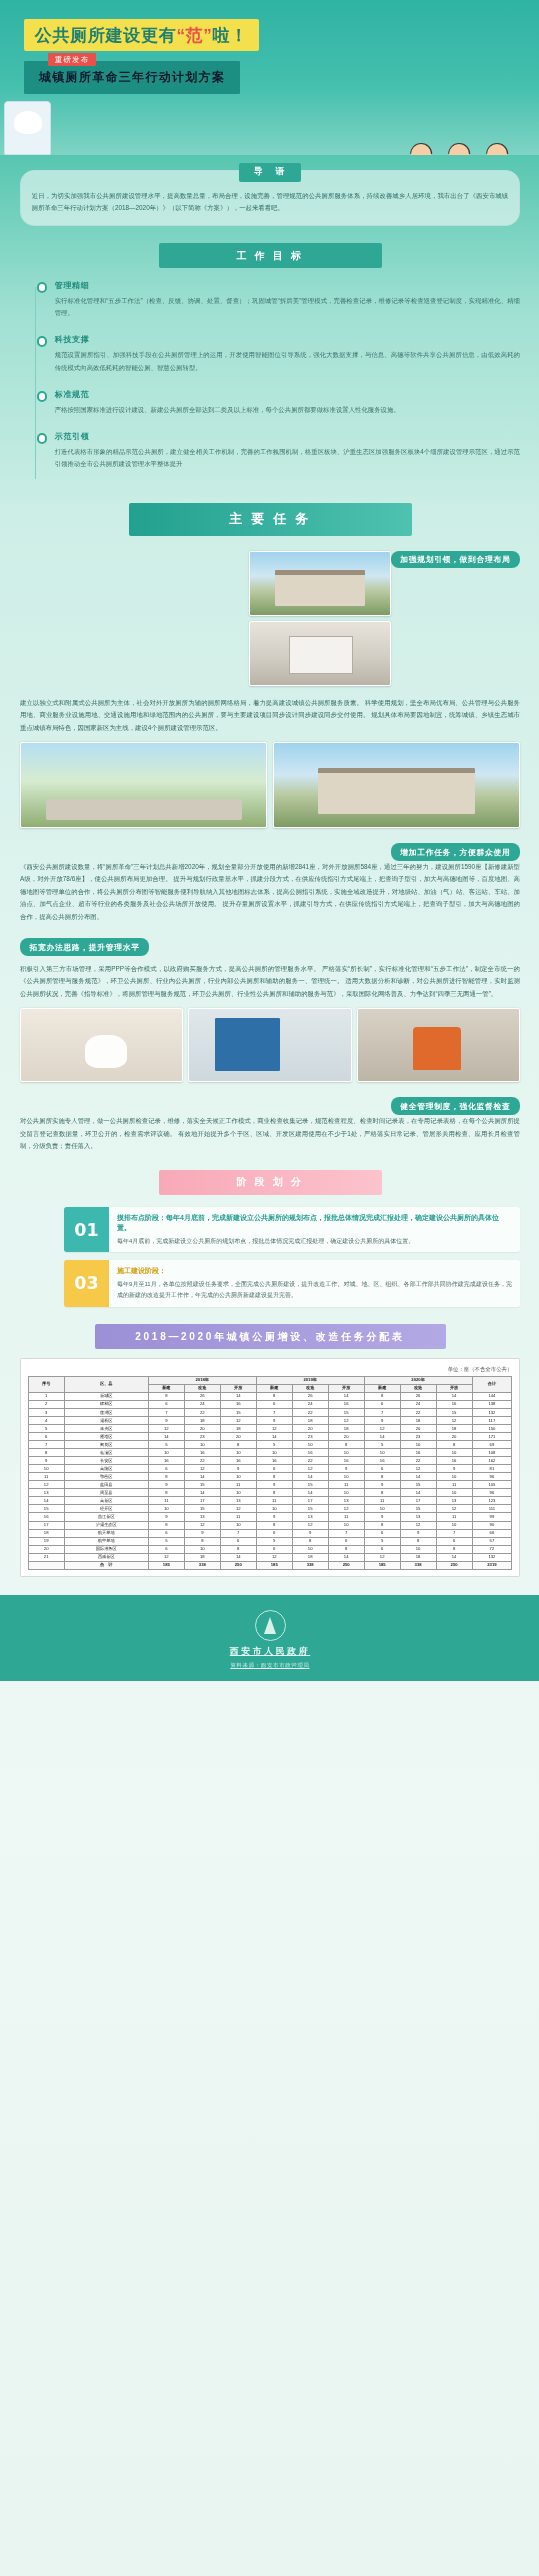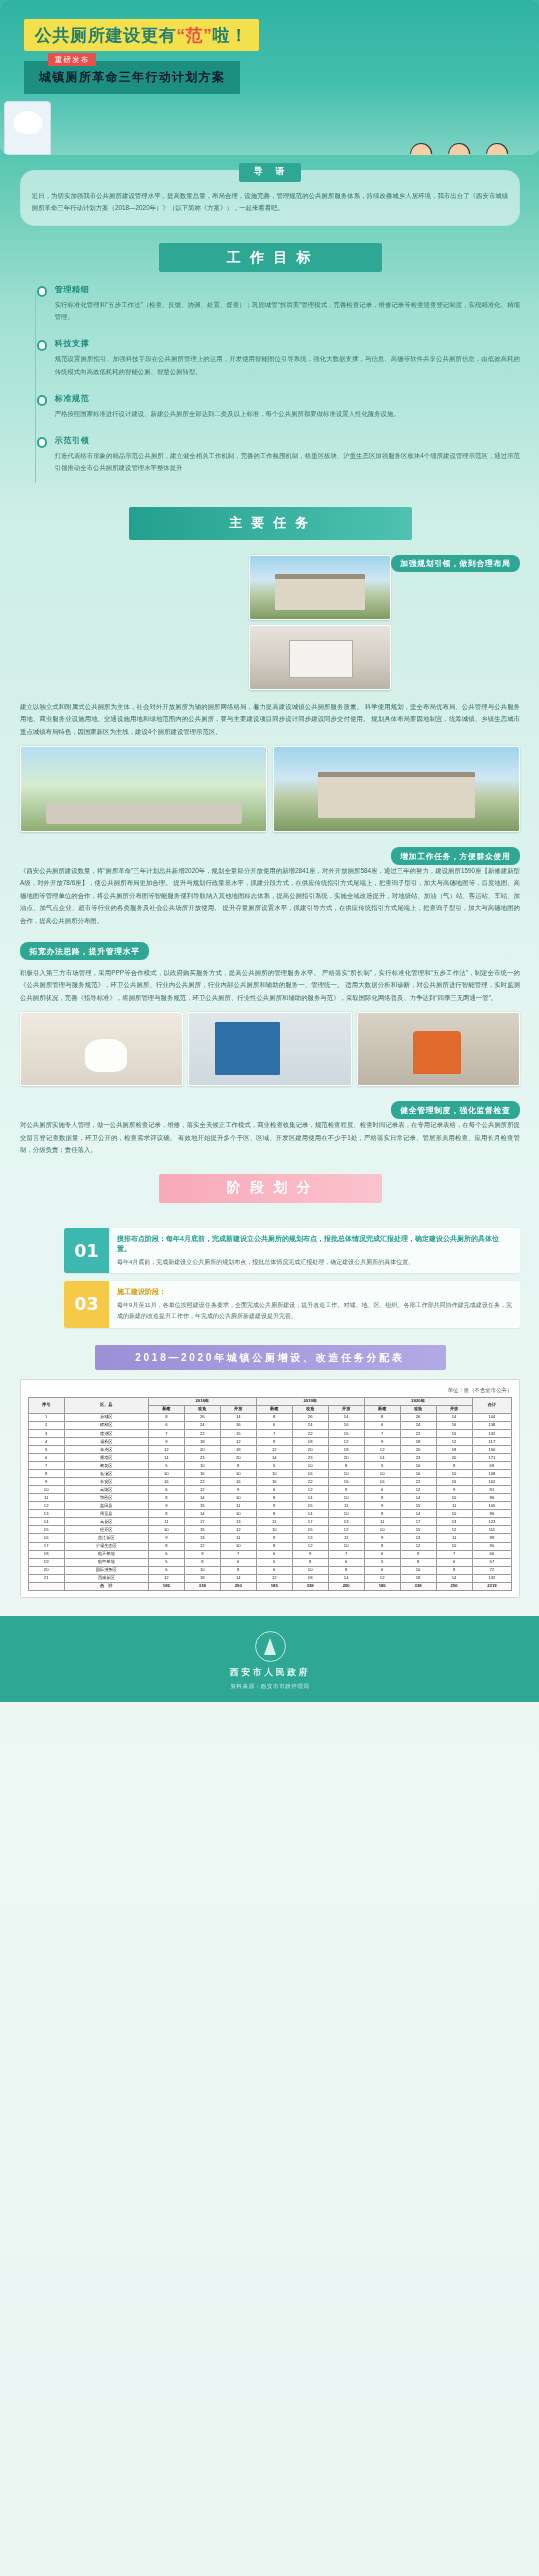--- a/index.html
+++ b/index.html
@@ -16,21 +16,20 @@
     background: linear-gradient(180deg, #3fb8a8 0%, #57c6b0 6%, #9fe0d2 12%, #cdeee6 20%, #e4f5f0 40%, #eef8f5 70%, #e8f5f1 100%);
     padding-bottom: 13.5px;
   }
 
   
   .header {
     position: relative;
     height: 155px;
     background: linear-gradient(180deg,#2fb3a3 0%, #45bfae 55%, #7fd4c4 100%);
     overflow: hidden;
-    border-radius: 10px;
   }
   .hdr-top {
     margin: 19px 0 0 24px;
     display: inline-block;
     background: #f4e04d;
     color: #1f7f72;
     font-size: 17px;
     font-weight: bold;
     padding: 4.7px 10.8px;
     letter-spacing: 0.7px;
@@ -126,21 +125,21 @@
     text-align: justify;
   }
 
   
   .section-banner {
     margin: 17.5px auto 0;
     width: 223px;
     background: #2fa795;
     color: #fff;
     text-align: center;
-    font-size: 14px;
+    font-size: 10px;
     font-weight: bold;
     letter-spacing: 2.7px;
     padding: 5.4px 0;
     border-radius: 2px;
     position: relative;
   }
   .section-banner.big {
     width: 283px;
     font-size: 13px;
     padding: 7.4px 0;
@@ -292,21 +291,21 @@
     border-radius: 40% 40% 30% 30%;
   }
   .photo-grid-2 { display: flex; gap: 5.4px; margin-top: 8px; }
   .photo-grid-2 .photo { height: 86px; }
 
   .float-right-photos { float: right; width: 142px; margin: 0 0 5.4px 8px; }
   .float-right-photos .photo, .float-left-photos .photo { height: 65px; margin-bottom: 5.4px; width: 100%; }
   .clearfix:after { content: ""; display: block; clear: both; }
 
   
-  .stage-list { margin-top: 25px; padding-left: 44px; }
+  .stage-list { margin-top: 12px; padding-left: 44px; }
   .stage {
     display: flex;
     align-items: stretch;
     background: rgba(255,255,255,0.75);
     border-radius: 2.7px;
     margin-bottom: 8px;
     overflow: hidden;
     box-shadow: 0 0.7px 1.3px rgba(0,0,0,.06);
   }
   .stage-num {
@@ -364,20 +363,21 @@
   table.plan td.name { text-align: center; }
   table.plan tr.total td { font-weight: bold; background: #fafafa; }
 
   
   .footer {
     margin-top: 17.5px;
     background: #2fa795;
     padding: 15px 16px 12px;
     text-align: center;
     color: #eafaf6;
+    text-decoration: underline;
   }
   .foot-logo {
     width: 31px; height: 31px;
     margin: 0 auto 5.4px;
     border-radius: 50%;
     border: 1.3px solid #bfeade;
     position: relative;
   }
   .foot-logo:after {
     content: "";

